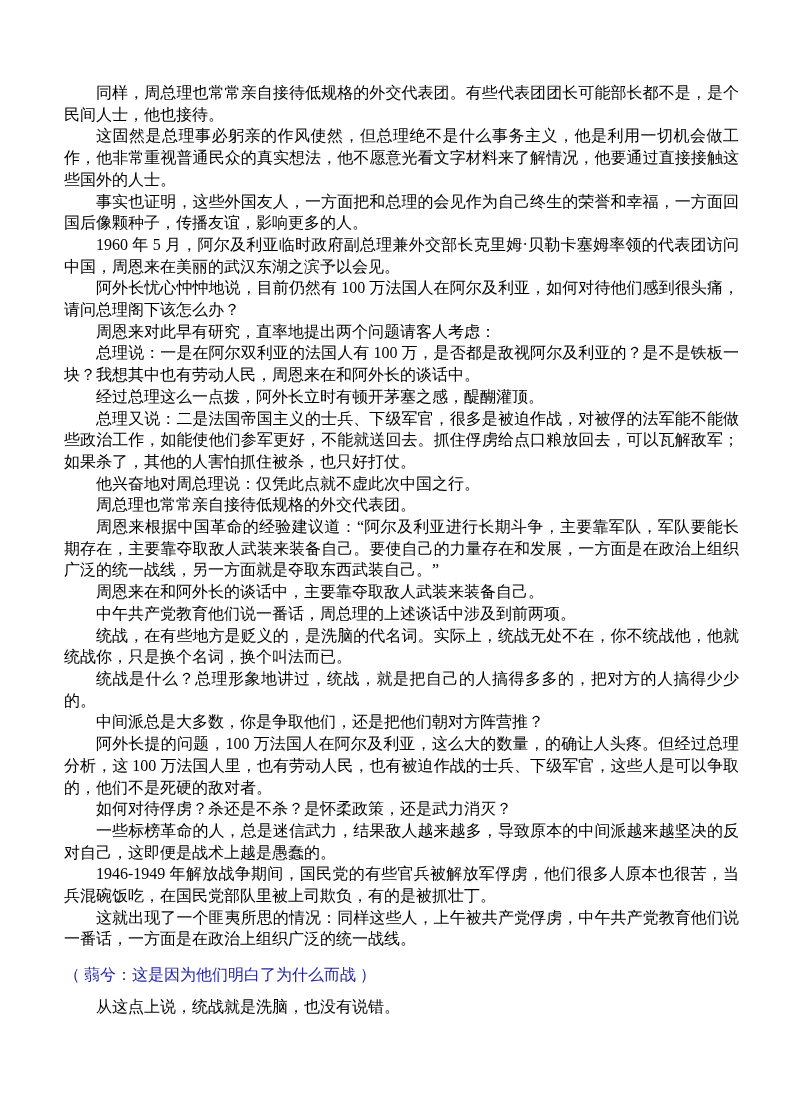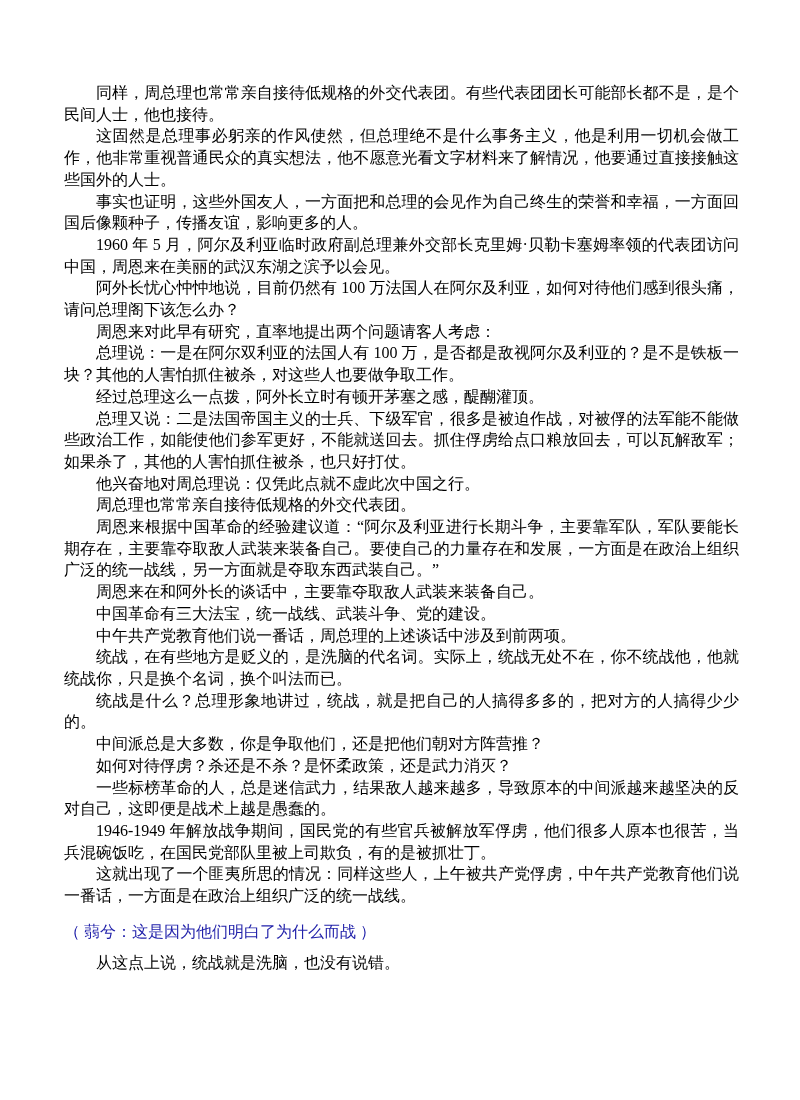--- a/index.html
+++ b/index.html
@@ -37,32 +37,32 @@
 <body>
 
 <div class="page" style="background: rgb(255, 255, 255);">
   <div class="content">
     <p class="para">同样，周总理也常常亲自接待低规格的外交代表团。有些代表团团长可能部长都不是，是个民间人士，他也接待。</p>
     <p class="para">这固然是总理事必躬亲的作风使然，但总理绝不是什么事务主义，他是利用一切机会做工作，他非常重视普通民众的真实想法，他不愿意光看文字材料来了解情况，他要通过直接接触这些国外的人士。</p>
     <p class="para">事实也证明，这些外国友人，一方面把和总理的会见作为自己终生的荣誉和幸福，一方面回国后像颗种子，传播友谊，影响更多的人。</p>
     <p class="para">1960 年 5 月，阿尔及利亚临时政府副总理兼外交部长克里姆·贝勒卡塞姆率领的代表团访问中国，周恩来在美丽的武汉东湖之滨予以会见。</p>
     <p class="para">阿外长忧心忡忡地说，目前仍然有 100 万法国人在阿尔及利亚，如何对待他们感到很头痛，请问总理阁下该怎么办？</p>
     <p class="para">周恩来对此早有研究，直率地提出两个问题请客人考虑：</p>
-    <p class="para">总理说：一是在阿尔双利亚的法国人有 100 万，是否都是敌视阿尔及利亚的？是不是铁板一块？其他的人害怕抓住被杀，对这些人也要做争取工作。</p>
+    <p class="para">总理说：一是在阿尔双利亚的法国人有 100 万，是否都是敌视阿尔及利亚的？是不是铁板一块？我想其中也有劳动人民，周恩来在和阿外长的谈话中。</p>
     <p class="para">经过总理这么一点拨，阿外长立时有顿开茅塞之感，醍醐灌顶。</p>
     <p class="para">总理又说：二是法国帝国主义的士兵、下级军官，很多是被迫作战，对被俘的法军能不能做些政治工作，如能使他们参军更好，不能就送回去。抓住俘虏给点口粮放回去，可以瓦解敌军；如果杀了，其他的人害怕抓住被杀，也只好打仗。</p>
     <p class="para">他兴奋地对周总理说：仅凭此点就不虚此次中国之行。</p>
     <p class="para">周总理也常常亲自接待低规格的外交代表团。</p>
     <p class="para">周恩来根据中国革命的经验建议道：“阿尔及利亚进行长期斗争，主要靠军队，军队要能长期存在，主要靠夺取敌人武装来装备自己。要使自己的力量存在和发展，一方面是在政治上组织广泛的统一战线，另一方面就是夺取东西武装自己。”</p>
     <p class="para">周恩来在和阿外长的谈话中，主要靠夺取敌人武装来装备自己。</p>
-    <p class="para">中国革命有三大法宝，统一战线、武装斗争、党的建设。</p>
     <p class="para">中午共产党教育他们说一番话，周总理的上述谈话中涉及到前两项。</p>
     <p class="para">统战，在有些地方是贬义的，是洗脑的代名词。实际上，统战无处不在，你不统战他，他就统战你，只是换个名词，换个叫法而已。</p>
     <p class="para">统战是什么？总理形象地讲过，统战，就是把自己的人搞得多多的，把对方的人搞得少少的。</p>
     <p class="para">中间派总是大多数，你是争取他们，还是把他们朝对方阵营推？</p>
+    <p class="para">阿外长提的问题，100 万法国人在阿尔及利亚，这么大的数量，的确让人头疼。但经过总理分析，这 100 万法国人里，也有劳动人民，也有被迫作战的士兵、下级军官，这些人是可以争取的，他们不是死硬的敌对者。</p>
     <p class="para">如何对待俘虏？杀还是不杀？是怀柔政策，还是武力消灭？</p>
     <p class="para">一些标榜革命的人，总是迷信武力，结果敌人越来越多，导致原本的中间派越来越坚决的反对自己，这即便是战术上越是愚蠢的。</p>
     <p class="para">1946-1949 年解放战争期间，国民党的有些官兵被解放军俘虏，他们很多人原本也很苦，当兵混碗饭吃，在国民党部队里被上司欺负，有的是被抓壮丁。</p>
     <p class="para">这就出现了一个匪夷所思的情况：同样这些人，上午被共产党俘虏，中午共产党教育他们说一番话，一方面是在政治上组织广泛的统一战线。</p>
     <p class="annotation">（ 蒻兮：这是因为他们明白了为什么而战 ）</p>
     <p class="para">从这点上说，统战就是洗脑，也没有说错。</p>
   </div>
 </div>
 
 </body></html>

